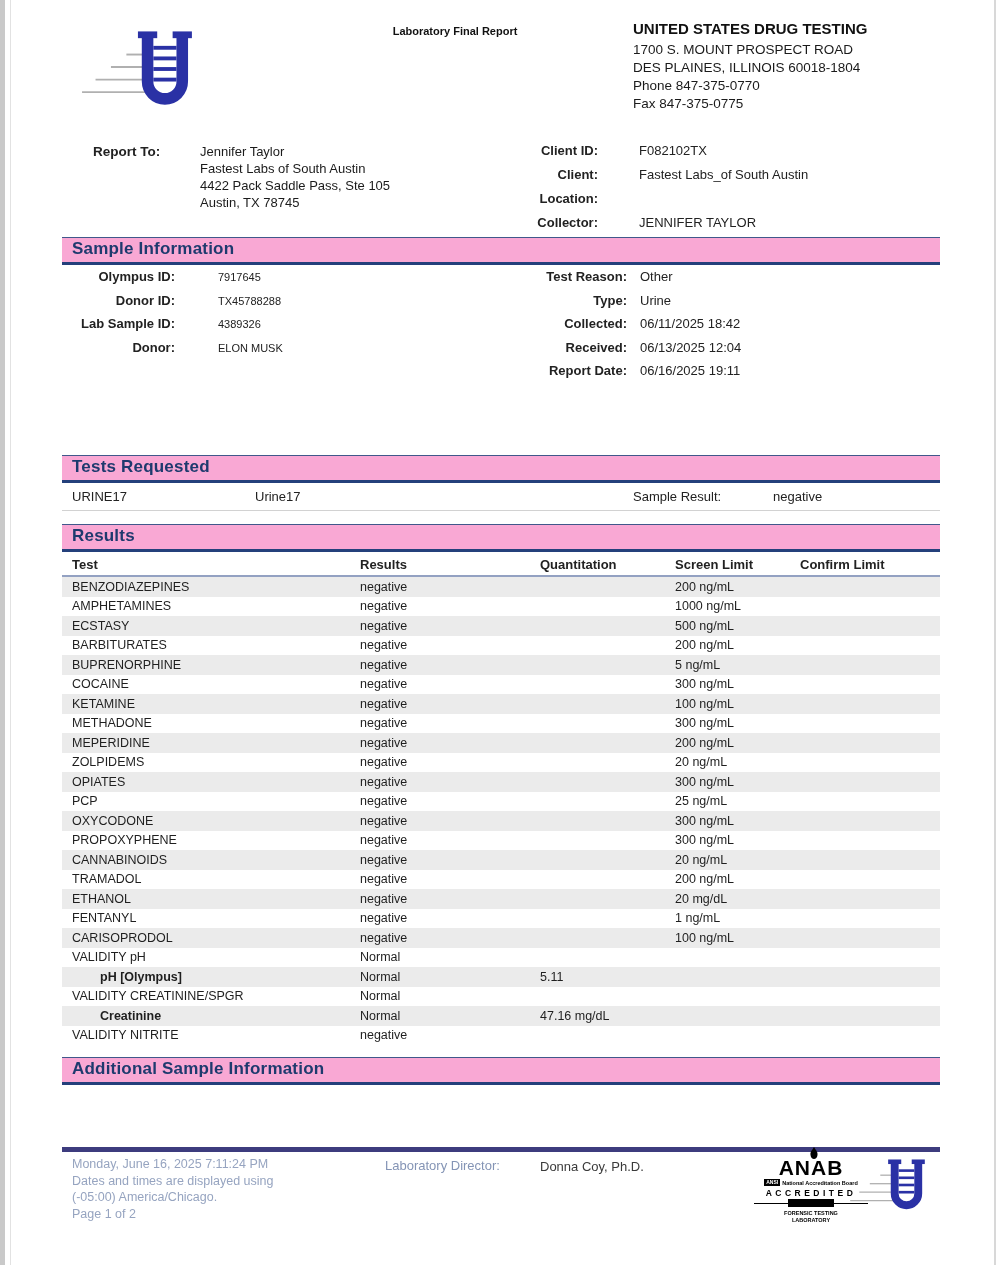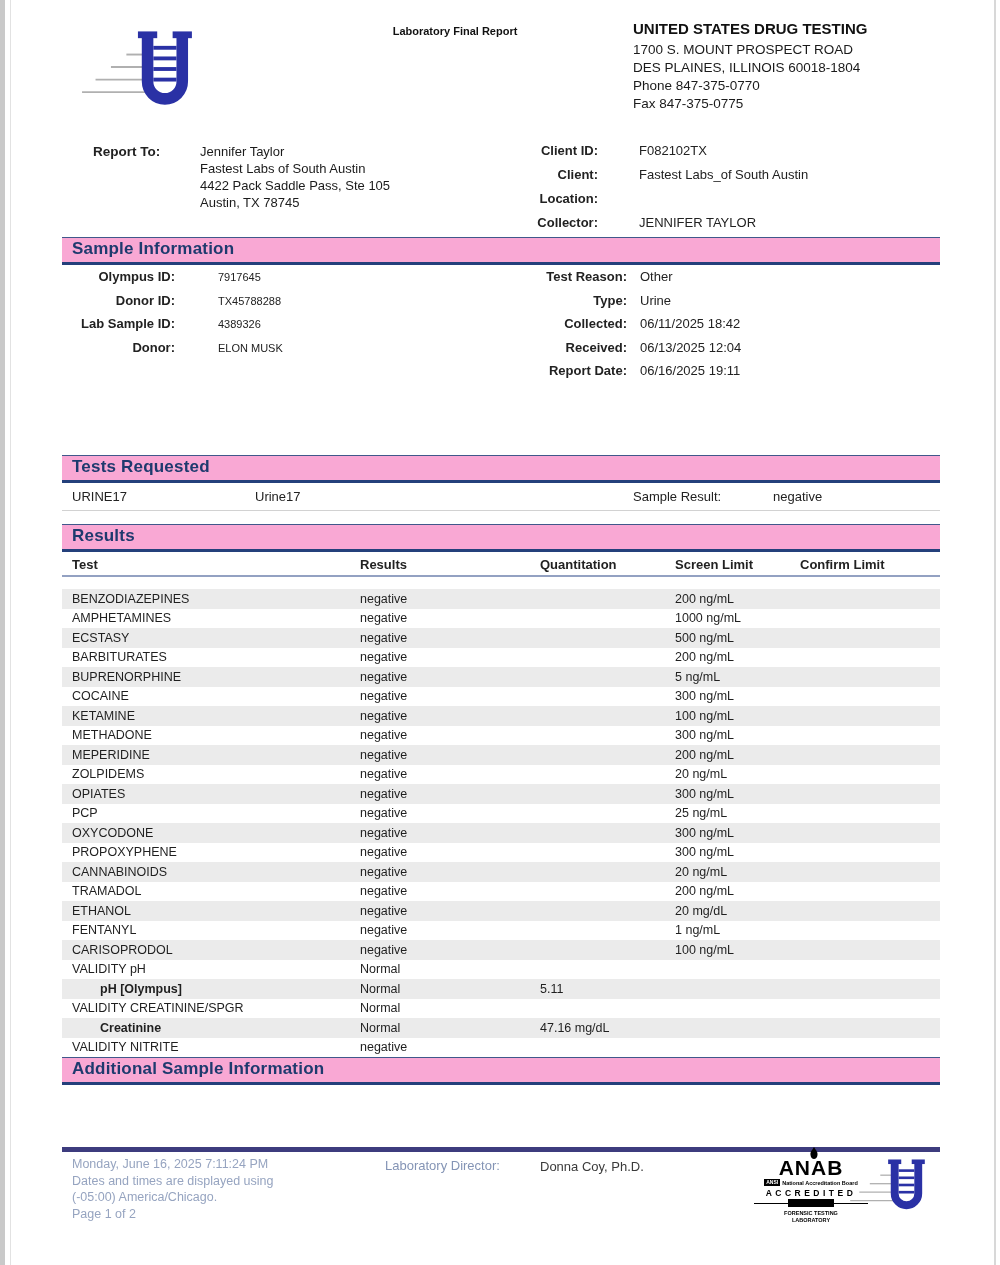--- a/index.html
+++ b/index.html
@@ -57,21 +57,21 @@
   .tr-sr-value { left:711px; }
 
   
   .res-header { left:62px; top:553px; width:878px; height:22px; display:flex; align-items:center;
                 font-size:13px; font-weight:bold; border-bottom:2px solid #93a1c2; }
   .c-test { width:298px; padding-left:10px; box-sizing:border-box; }
   .c-res { width:180px; }
   .c-quant { width:135px; }
   .c-screen { width:125px; }
   .c-confirm { flex:1; }
-  .res-rows { left:62px; top:577px; width:878px;margin-top:12px; }
+  .res-rows { left:62px; top:577px; width:878px; }
   .res-row { display:flex; align-items:center; height:19.5px; font-size:12.5px; color:#1f1f1f; }
   .res-row.alt { background:#ebebeb; }
   .res-row.indent .c-test { padding-left:38px;font-weight:bold; }
 
   
   .footer-bar { left:62px; top:1147px; width:878px; height:5px; background:#3d3c7e; }
   .footer-left { left:72px; top:1156px; font-size:12.5px; line-height:16.5px; color:#96a4c0; }
   .director-label { left:385px; top:1158px; font-size:13px; color:#8494b5; }
   .director-name { left:540px; top:1159px; font-size:13px; color:#3a3a3a; }
 

